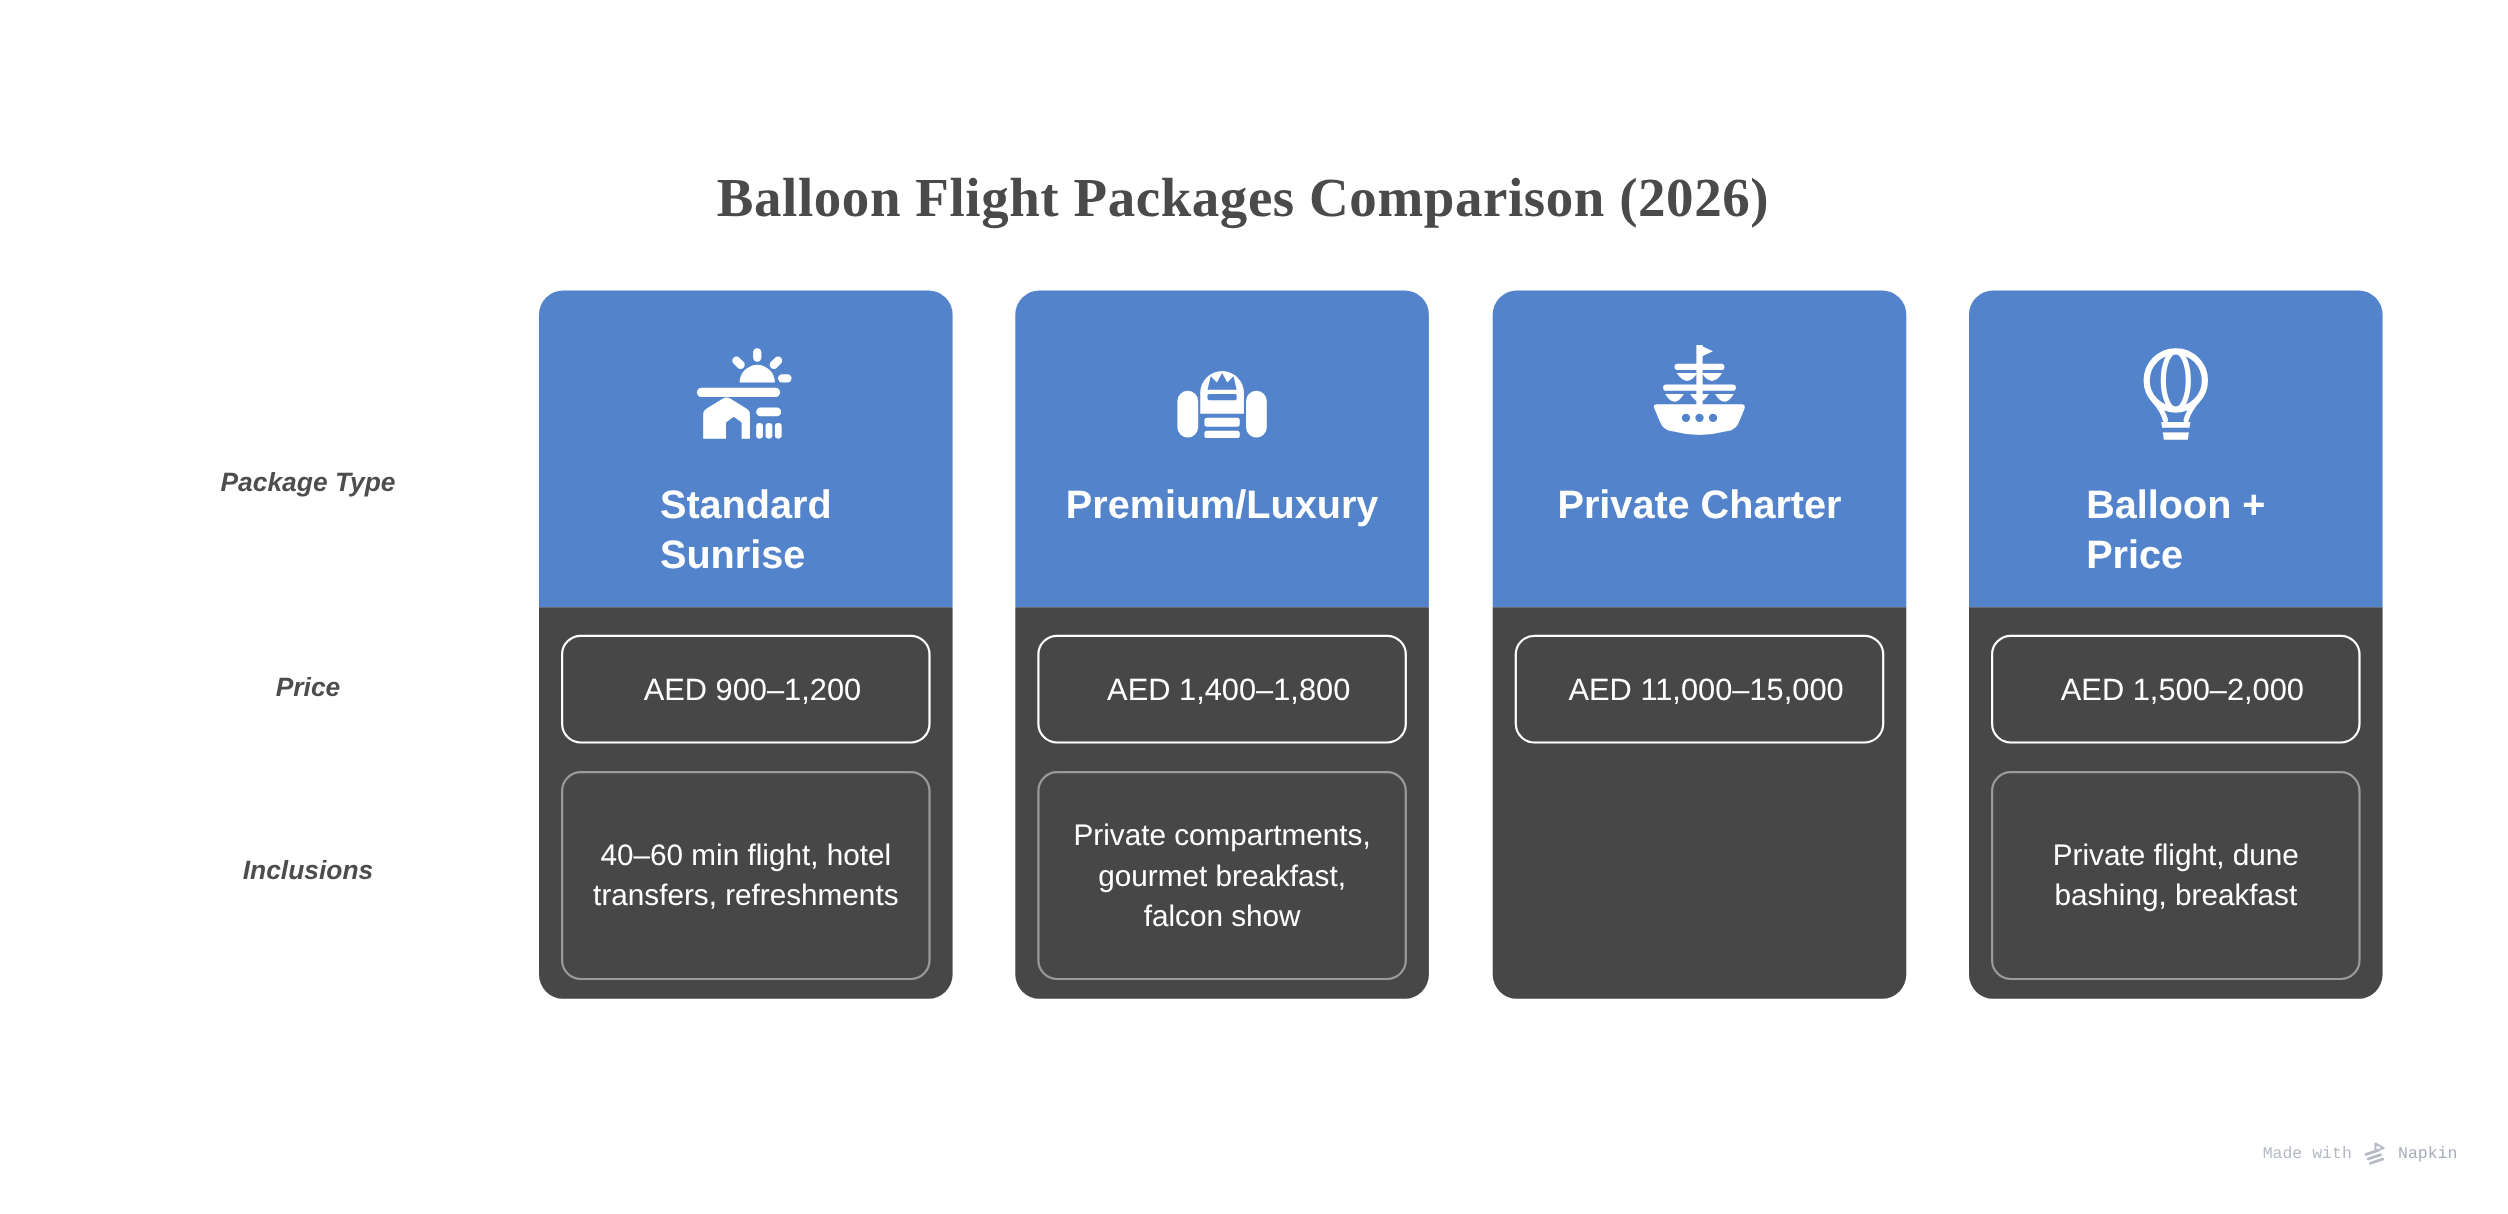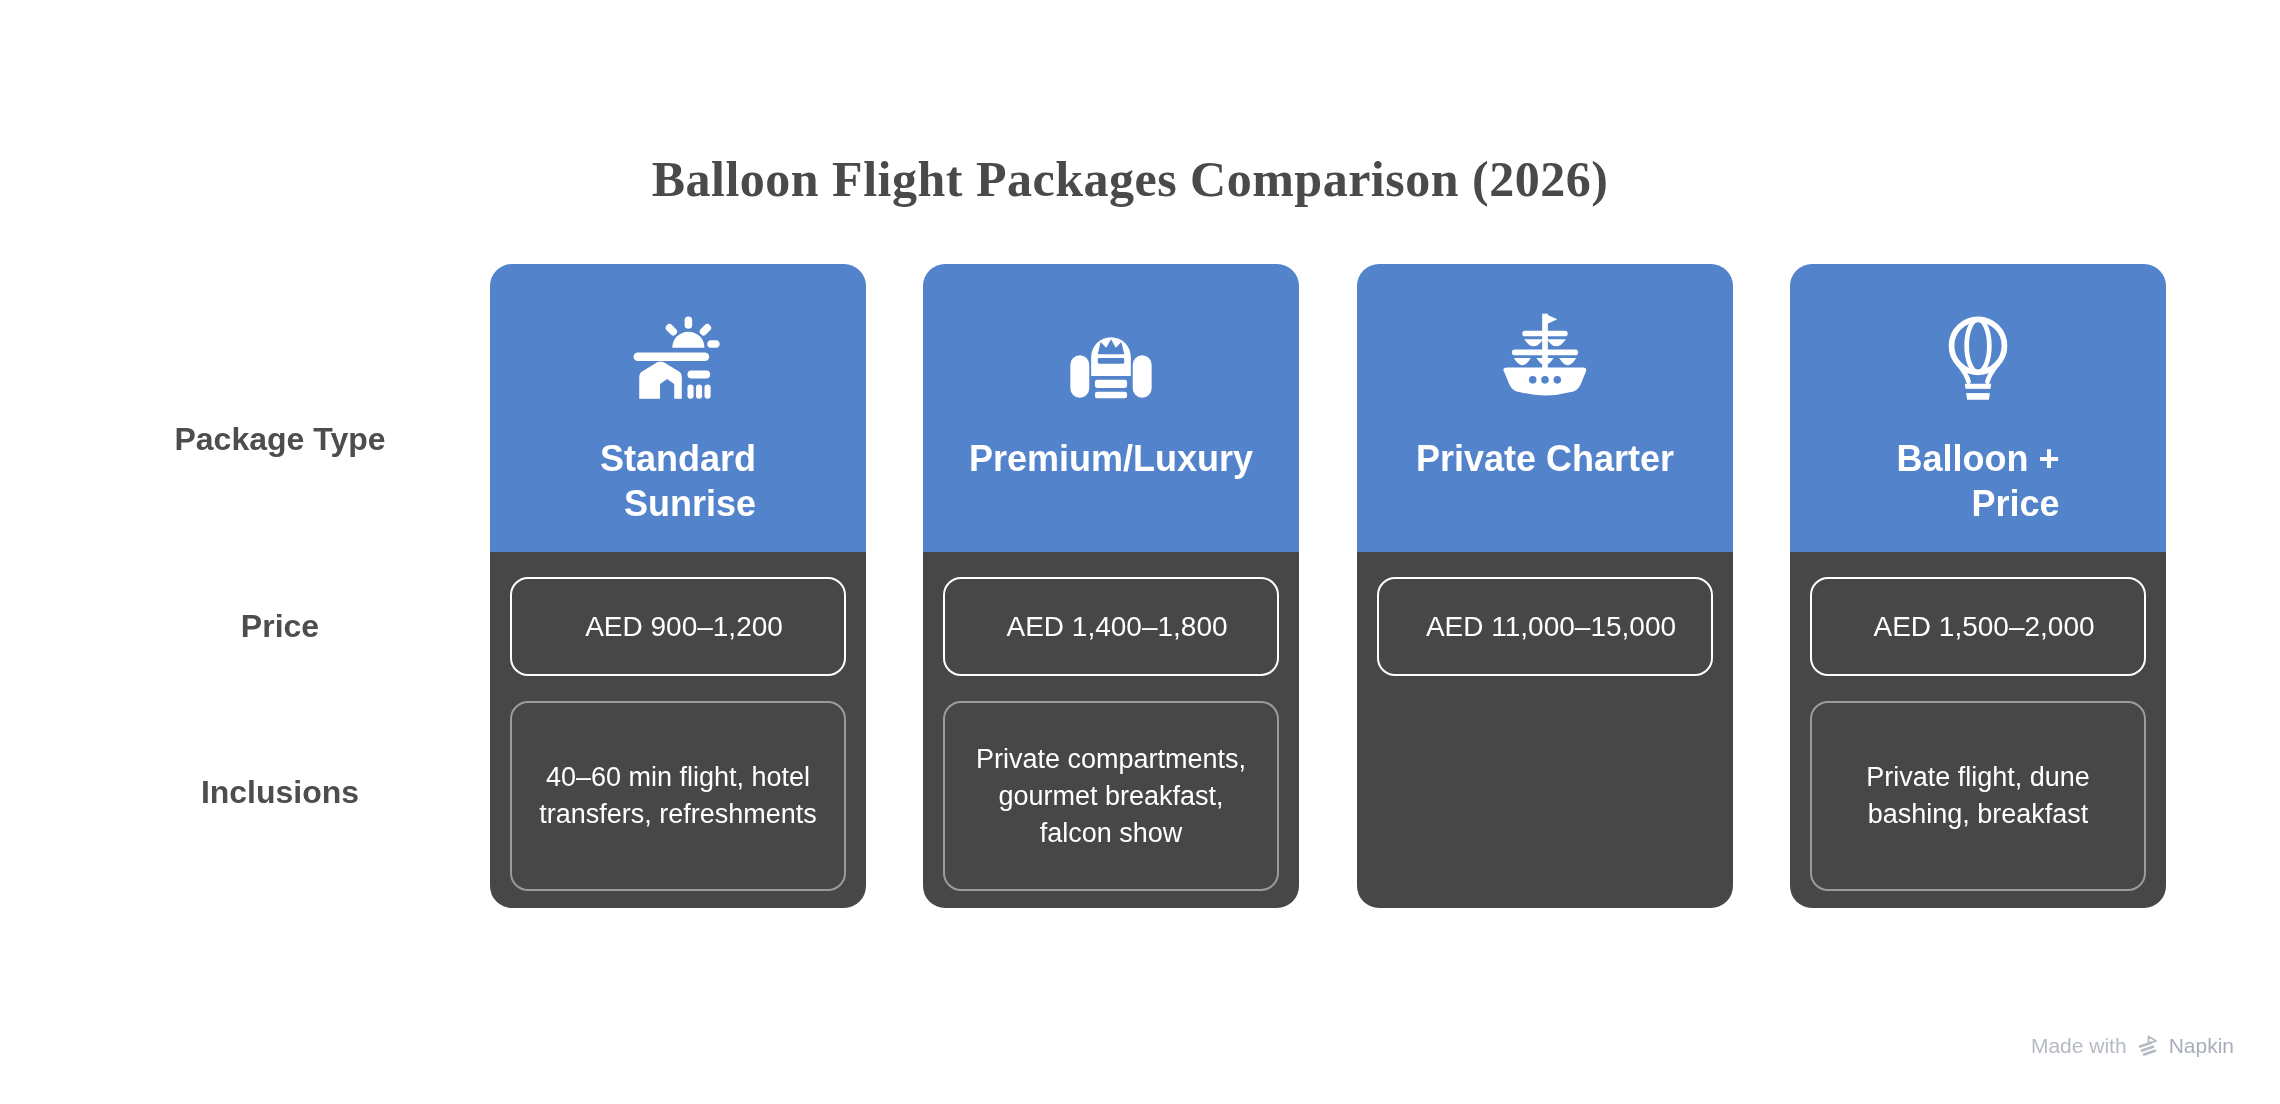--- a/index.html
+++ b/index.html
@@ -4,45 +4,45 @@
 <style>
   html,body{margin:0;padding:0;background:#ffffff;}
   .stage{position:relative;width:2280px;height:1104px;background:#ffffff;overflow:hidden;
          font-family:"Liberation Sans","DejaVu Sans",sans-serif;}
 
   .title{position:absolute;top:150px;left:110px;width:2040px;text-align:center;
          font-family:"Liberation Serif","DejaVu Serif",serif;font-weight:700;
          font-size:50px;line-height:58px;color:var(--title-color,#4A4A4A);letter-spacing:.5px;}
 
   .row-label{position:absolute;left:100px;width:360px;text-align:center;
-             font-weight:700;font-size:32px;line-height:38px;color:var(--row-label-color,#4D4D4D);}
+             font-weight:700;font-size:24px;line-height:38px;color:var(--row-label-color,#4D4D4D);font-style:italic;}
   .rl-package{top:420px}
   .rl-price{top:607px}
   .rl-inclusions{top:773px}
 
   .card{position:absolute;top:264px;width:376px;height:644px;}
   .col1{left:490px}.col2{left:923px}.col3{left:1357px}.col4{left:1790px}
 
   .card-header{height:288px;background:var(--header-blue,#5383CB);
                border-radius:22px 22px 0 0;display:flex;flex-direction:column;align-items:center;}
   .icon{margin-top:44px;width:104px;height:104px;color:#fff;}
   .icon svg{width:100%;height:100%;display:block;}
   .pkg-name{margin-top:24px;max-width:320px;color:#ffffff;font-weight:700;font-size:36px;
-            line-height:45px;text-align:right;white-space:pre-line;}
+            line-height:45px;text-align:left;white-space:pre-line;}
 
   .card-body{height:356px;background:var(--body-dark,#474747);border-radius:0 0 22px 22px;
              box-sizing:border-box;padding:25px 20px 20px;display:flex;flex-direction:column;gap:25px;}
   .price-box{height:95px;flex:0 0 95px;border:2px solid var(--price-border,#FFFFFF);border-radius:18px;
              display:flex;align-items:center;justify-content:center;color:#fff;font-size:28px;padding-left:12px;}
   .incl-box{height:190px;flex:0 0 190px;border:2px solid var(--inclusions-border,#9B9B9B);border-radius:18px;
             box-sizing:border-box;padding:0 20px;display:flex;align-items:center;justify-content:center;
             text-align:center;color:#fff;font-size:27px;line-height:37px;}
 
-  .watermark{position:absolute;top:1034px;right:46px;height:30px;display:flex;align-items:flex-start;gap:9px;
-             font-size:21px;color:var(--watermark-color,#B5BAC3);cursor:pointer;}
+  .watermark{position:absolute;top:1034px;right:46px;height:30px;display:flex;align-items:center;gap:9px;
+             font-size:15px;color:var(--watermark-color,#B5BAC3);cursor:pointer;font-family:Liberation Mono, monospace;}
   .watermark .brand{color:#A7ADB9;}
   .watermark svg{width:24px;height:24px;display:block;color:var(--watermark-color,#B5BAC3);}
 </style>
 </head>
 <body>
 
 <div class="stage">
 
   <div class="title">Balloon Flight Packages Comparison (2026)</div>
 

